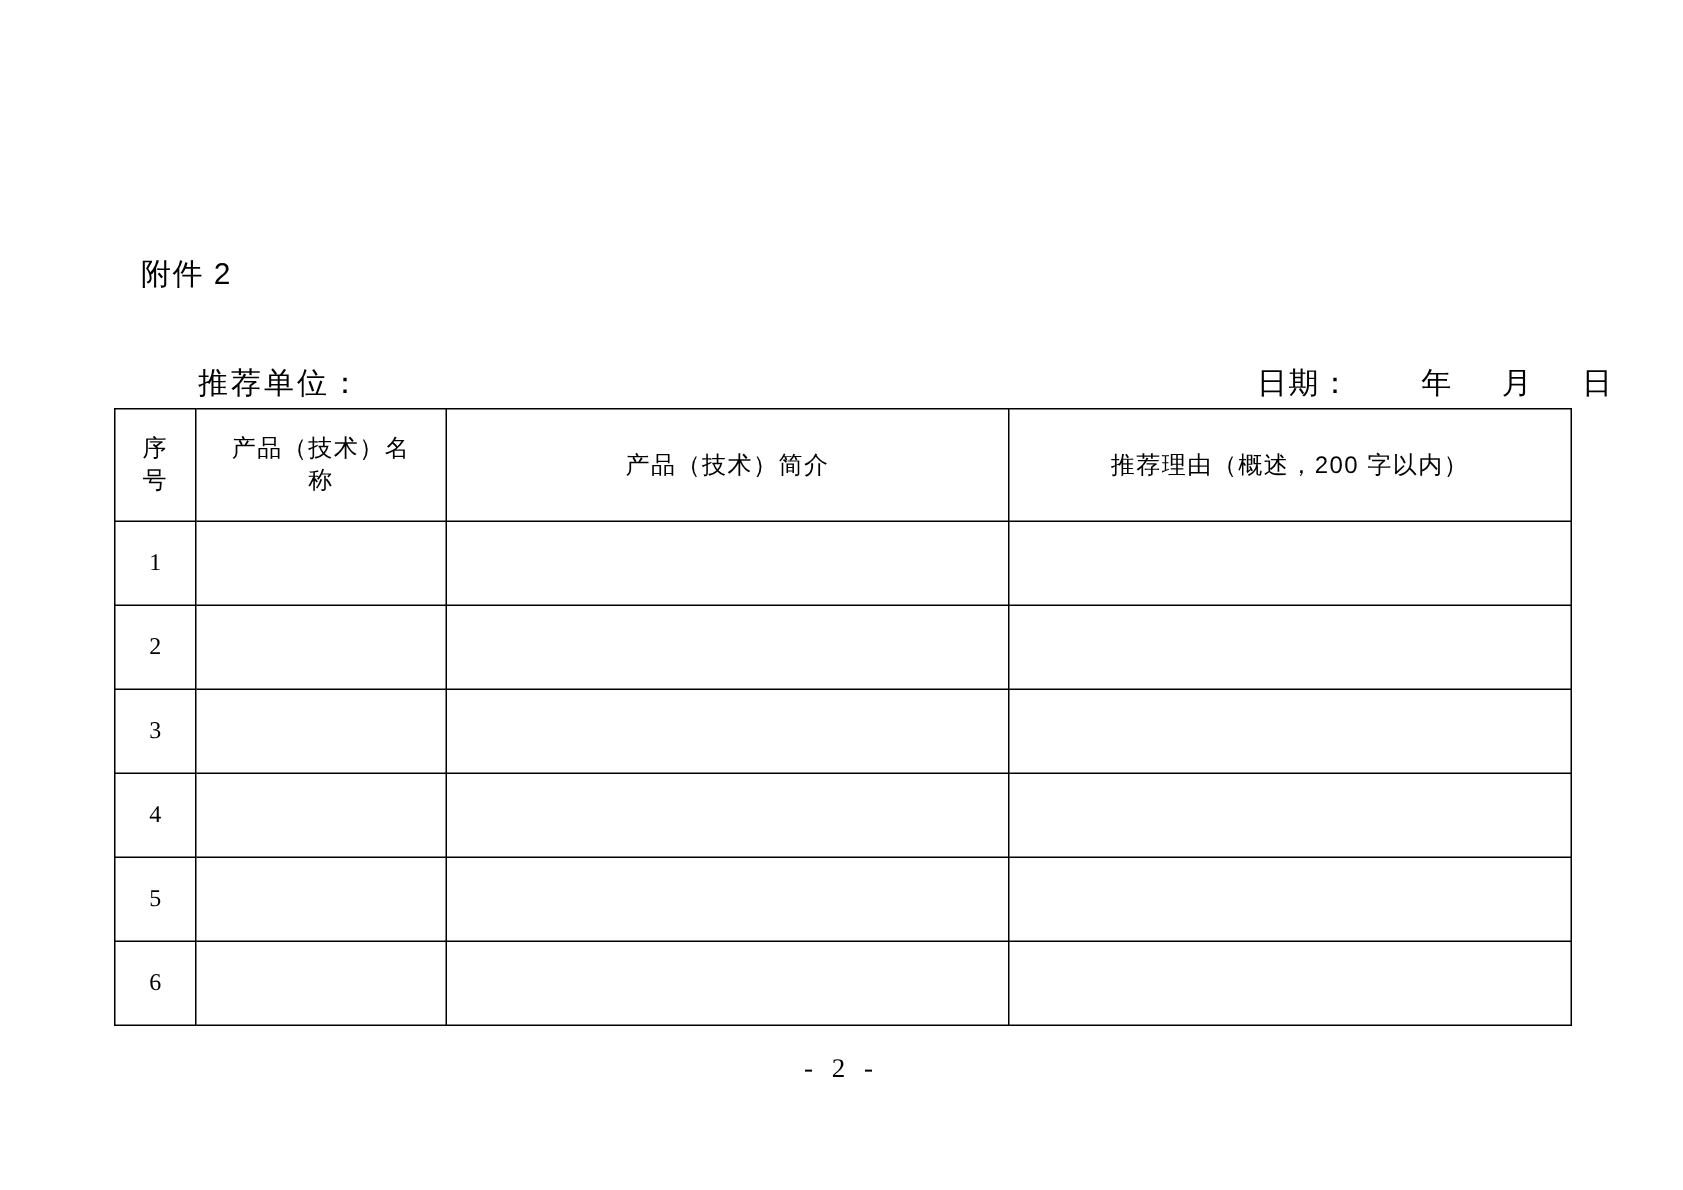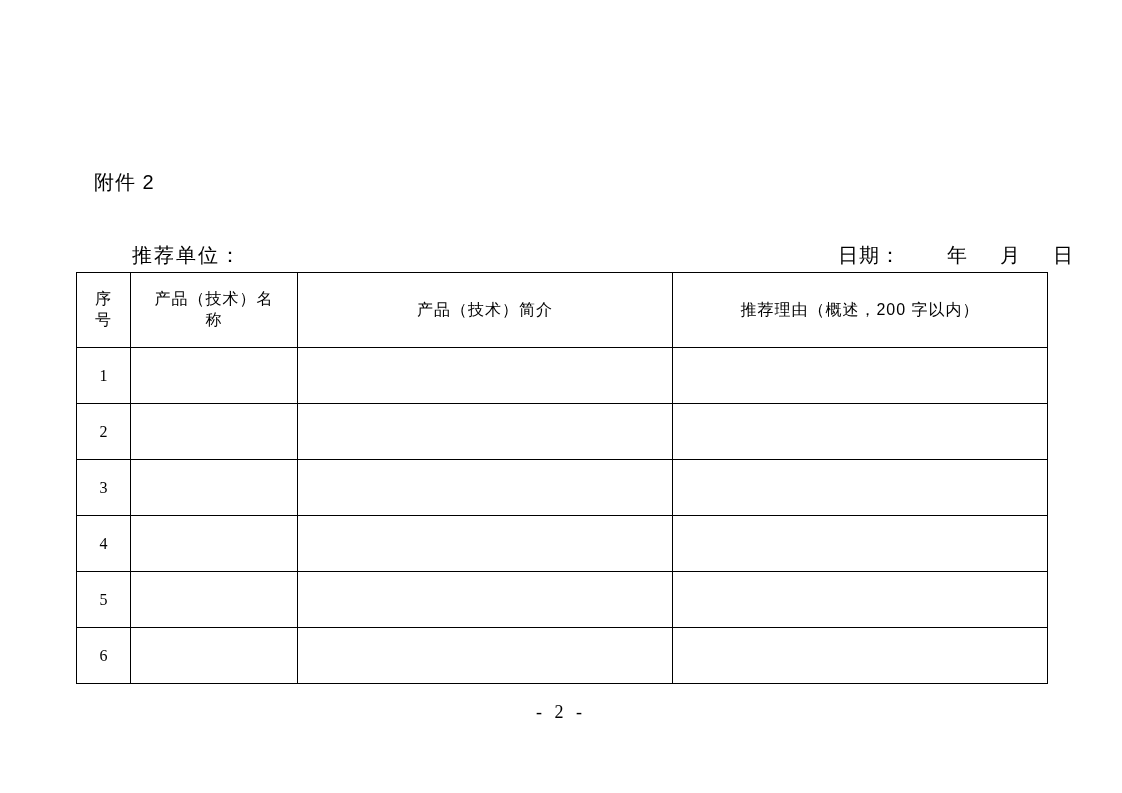--- a/index.html
+++ b/index.html
@@ -50,21 +50,21 @@
     position: absolute;
     left: 120px;
     top: 0;
     font-family: "Liberation Serif", serif;
     letter-spacing: 2px;
   }
   .date-line {
     position: absolute;
     left: 826px;
     top: 0;
-    font-family: Liberation Serif, serif;
+    font-family: Liberation Sans, sans-serif;
     letter-spacing: 1px;
   }
   .date-year  { margin-left: 40px; }
   .date-month { margin-left: 26px; }
   .date-day   { margin-left: 26px; }
 
   table.rec-table {
     position: absolute;
     left: 76px;
     top: 272px;

